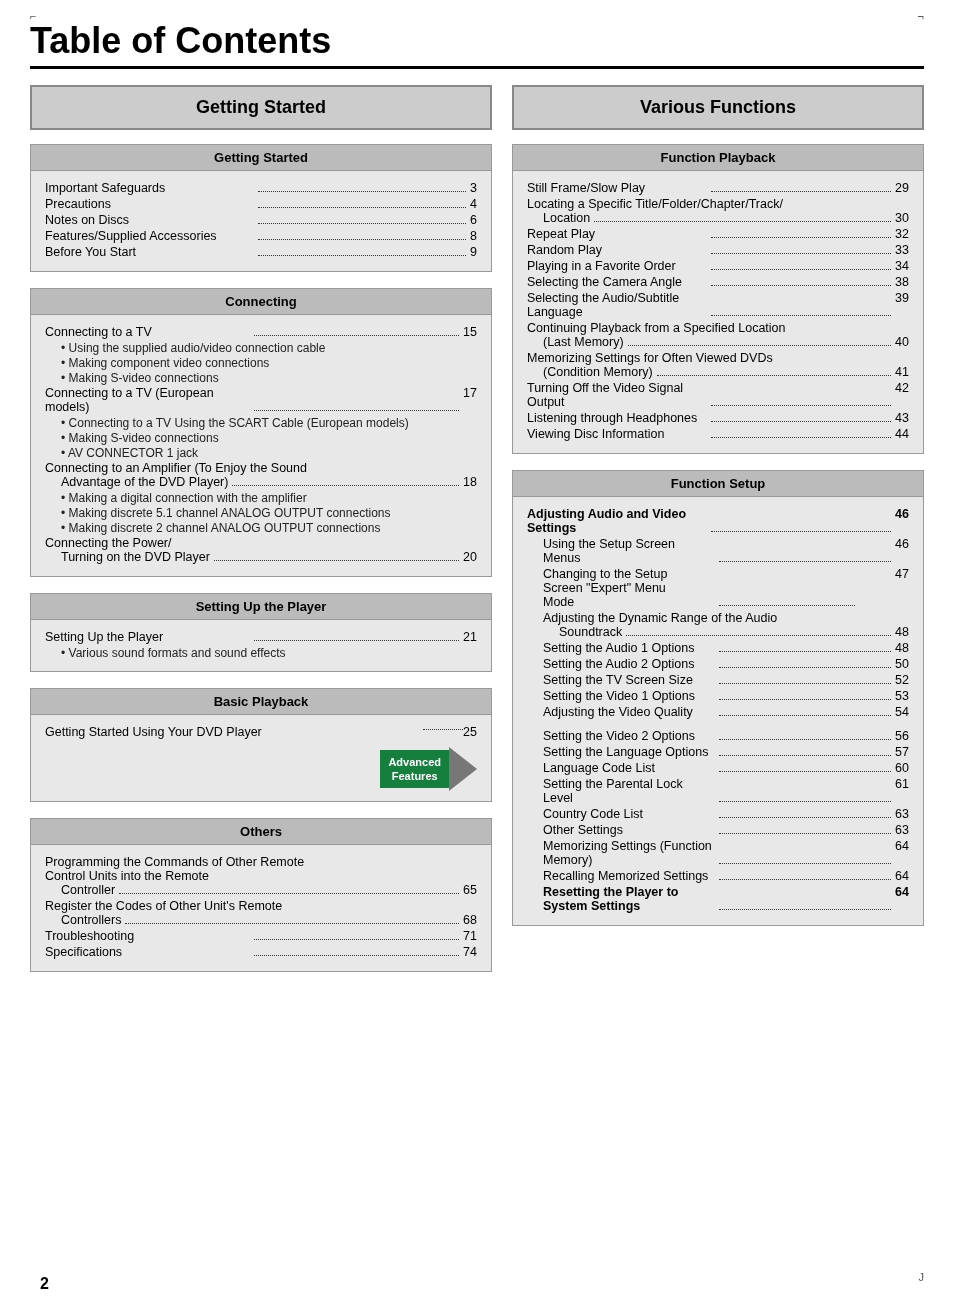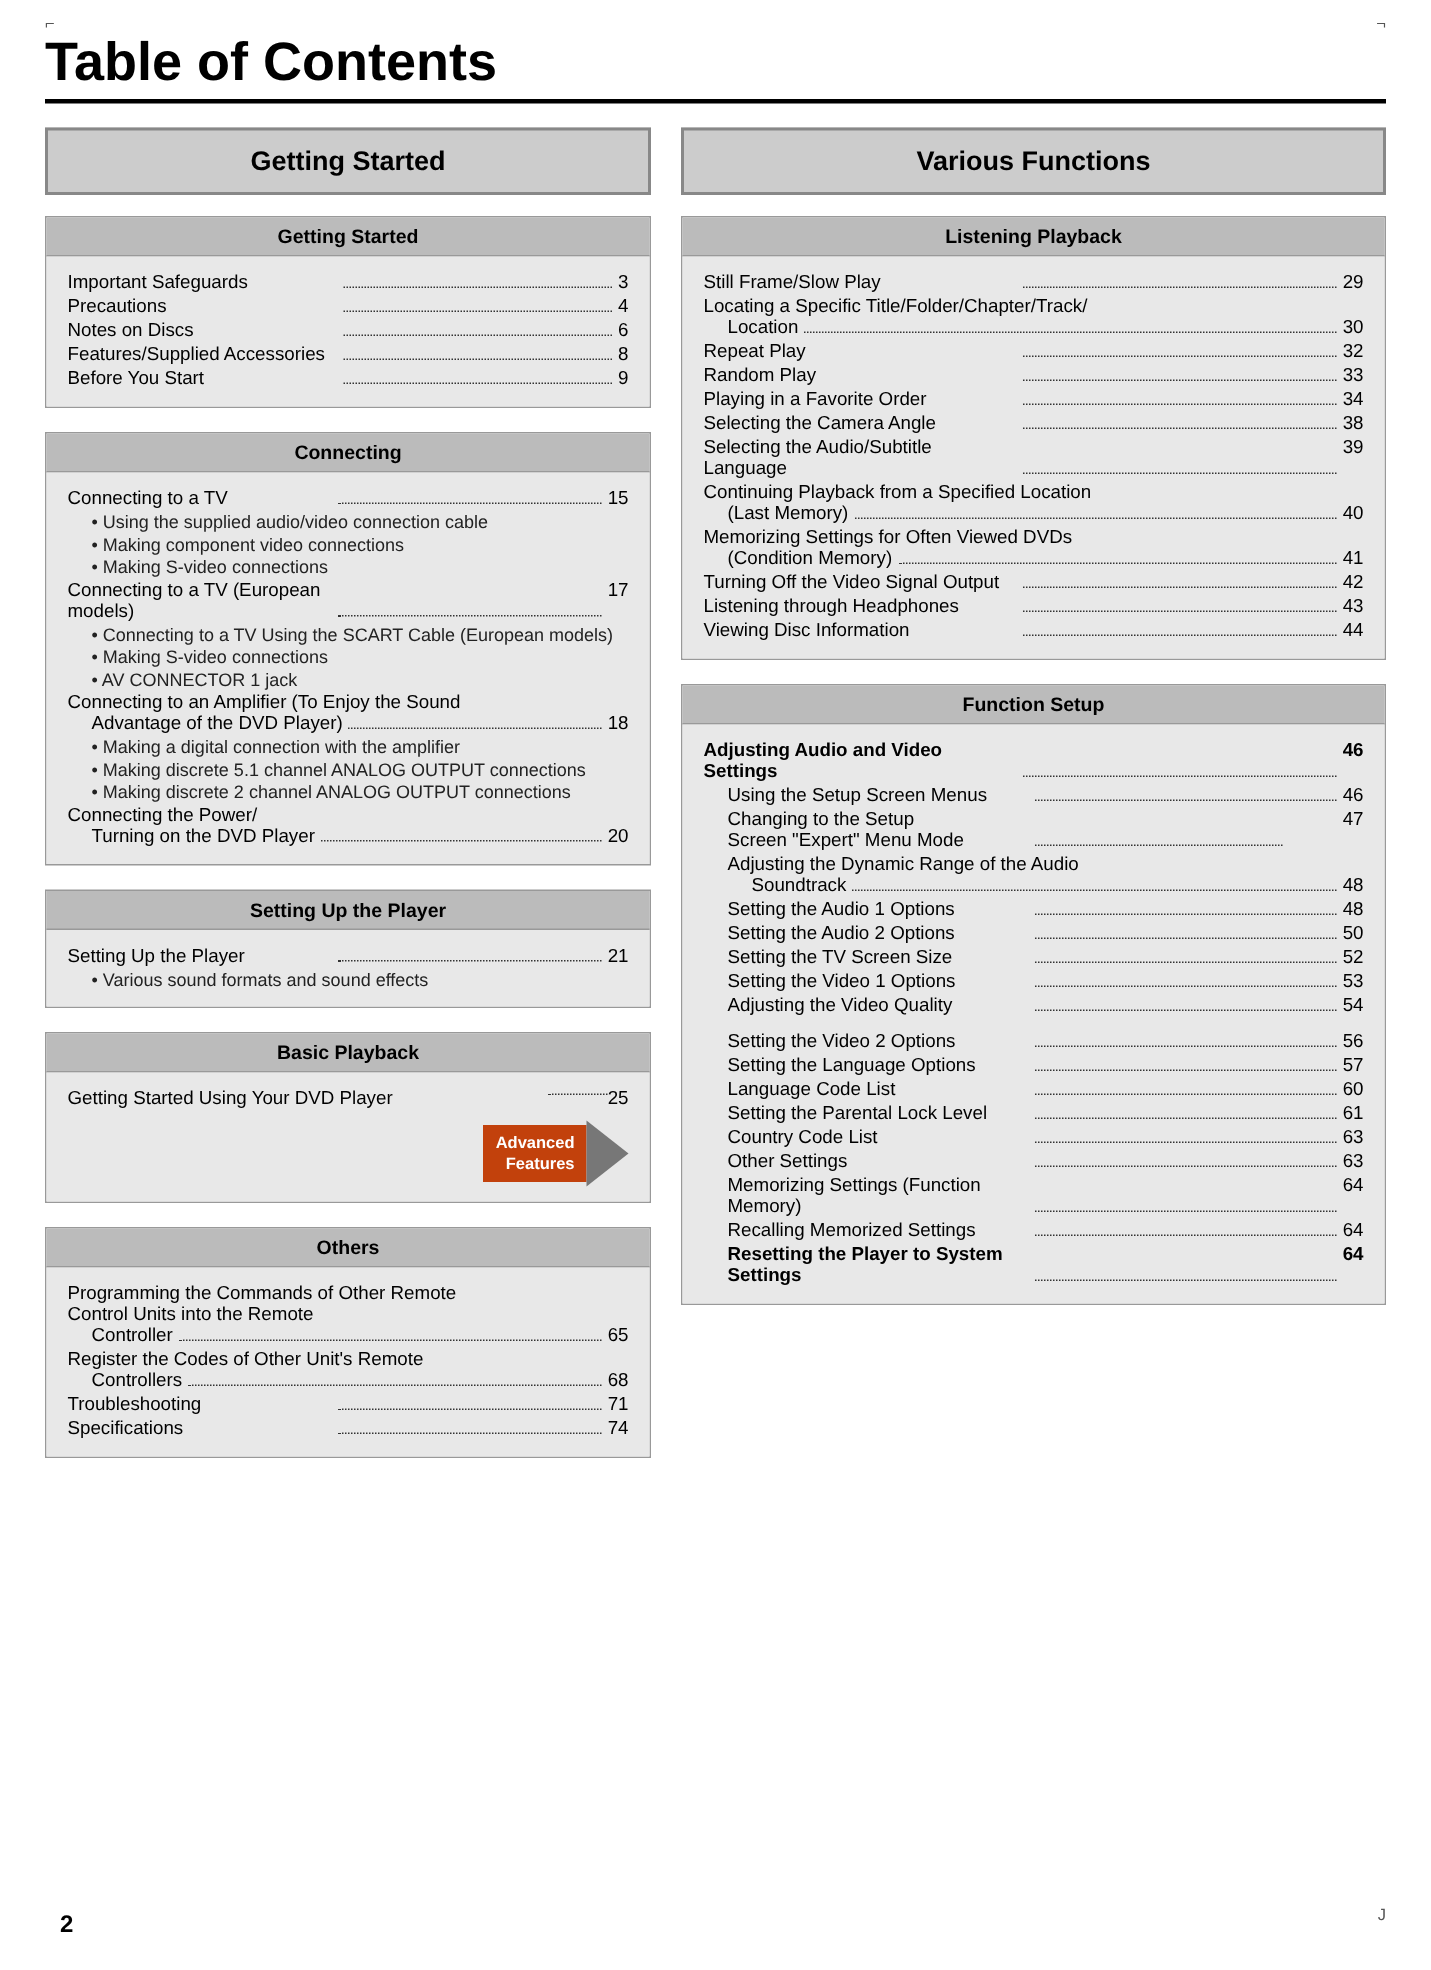--- a/index.html
+++ b/index.html
@@ -38,21 +38,21 @@
     .corner-tr { top: 10px; right: 30px; }
     .corner-br { bottom: 30px; right: 30px; }
 
     .two-col {
       display: flex;
       gap: 20px;
       margin-top: 16px;
     }
 
     .left-col {
-      width: 404px;
+      width: 462px;
       flex-shrink: 0;
     }
 
     .right-col {
       flex: 1;
     }
 
     .section-outer {
       border: 1.5px solid #999;
       margin-bottom: 16px;
@@ -237,21 +237,21 @@
       <div class="section-content">
         <div style="display:flex;align-items:flex-end;justify-content:flex-end;">
           <div style="flex:1;font-size:12.5px;">Getting Started Using Your DVD Player</div>
           <div style="display:flex;align-items:center;margin-left:4px;">
             <span style="width:40px;border-bottom:1px dotted #333;display:inline-block;position:relative;top:-3px;"></span>
             <span style="font-size:12.5px;white-space:nowrap;">25</span>
           </div>
         </div>
 
         <div style="display:flex;align-items:center;justify-content:flex-end;margin-top:8px;">
-          <div style="background:#c2410c;color:#fff;font-weight:bold;font-size:11px;padding:5px 8px;text-align:right;line-height:1.3;">Advanced<br>Features</div>
+          <div style="background:#15803d;color:#fff;font-weight:bold;font-size:11px;padding:5px 8px;text-align:center;line-height:1.3;">Advanced<br>Features</div>
           <div style="width:0;height:0;border-top:22px solid transparent;border-bottom:22px solid transparent;border-left:28px solid #777;"></div>
         </div>
       </div>
     </div>
 
     <div class="section-outer">
       <div class="section-header">Others</div>
       <div class="section-content">
         <div class="two-line-entry">
           <div class="line1">Programming the Commands of Other Remote</div>
@@ -283,21 +283,21 @@
       </div>
     </div>
 
   </div>
 
   <div class="right-col">
 
     <div class="section-title-big">Various Functions</div>
 
     <div class="section-outer">
-      <div class="section-header">Listening Playback</div>
+      <div class="section-header">Function Playback</div>
       <div class="section-content">
         <div class="toc-entry">
             <span class="title">Still Frame/Slow Play</span>
             <span class="dots"></span>
             <span class="page-num">29</span>
           </div>
         <div class="two-line-entry">
           <div class="line1">Locating a Specific Title/Folder/Chapter/Track/</div>
           <div class="line2">
               <span>Location</span>

